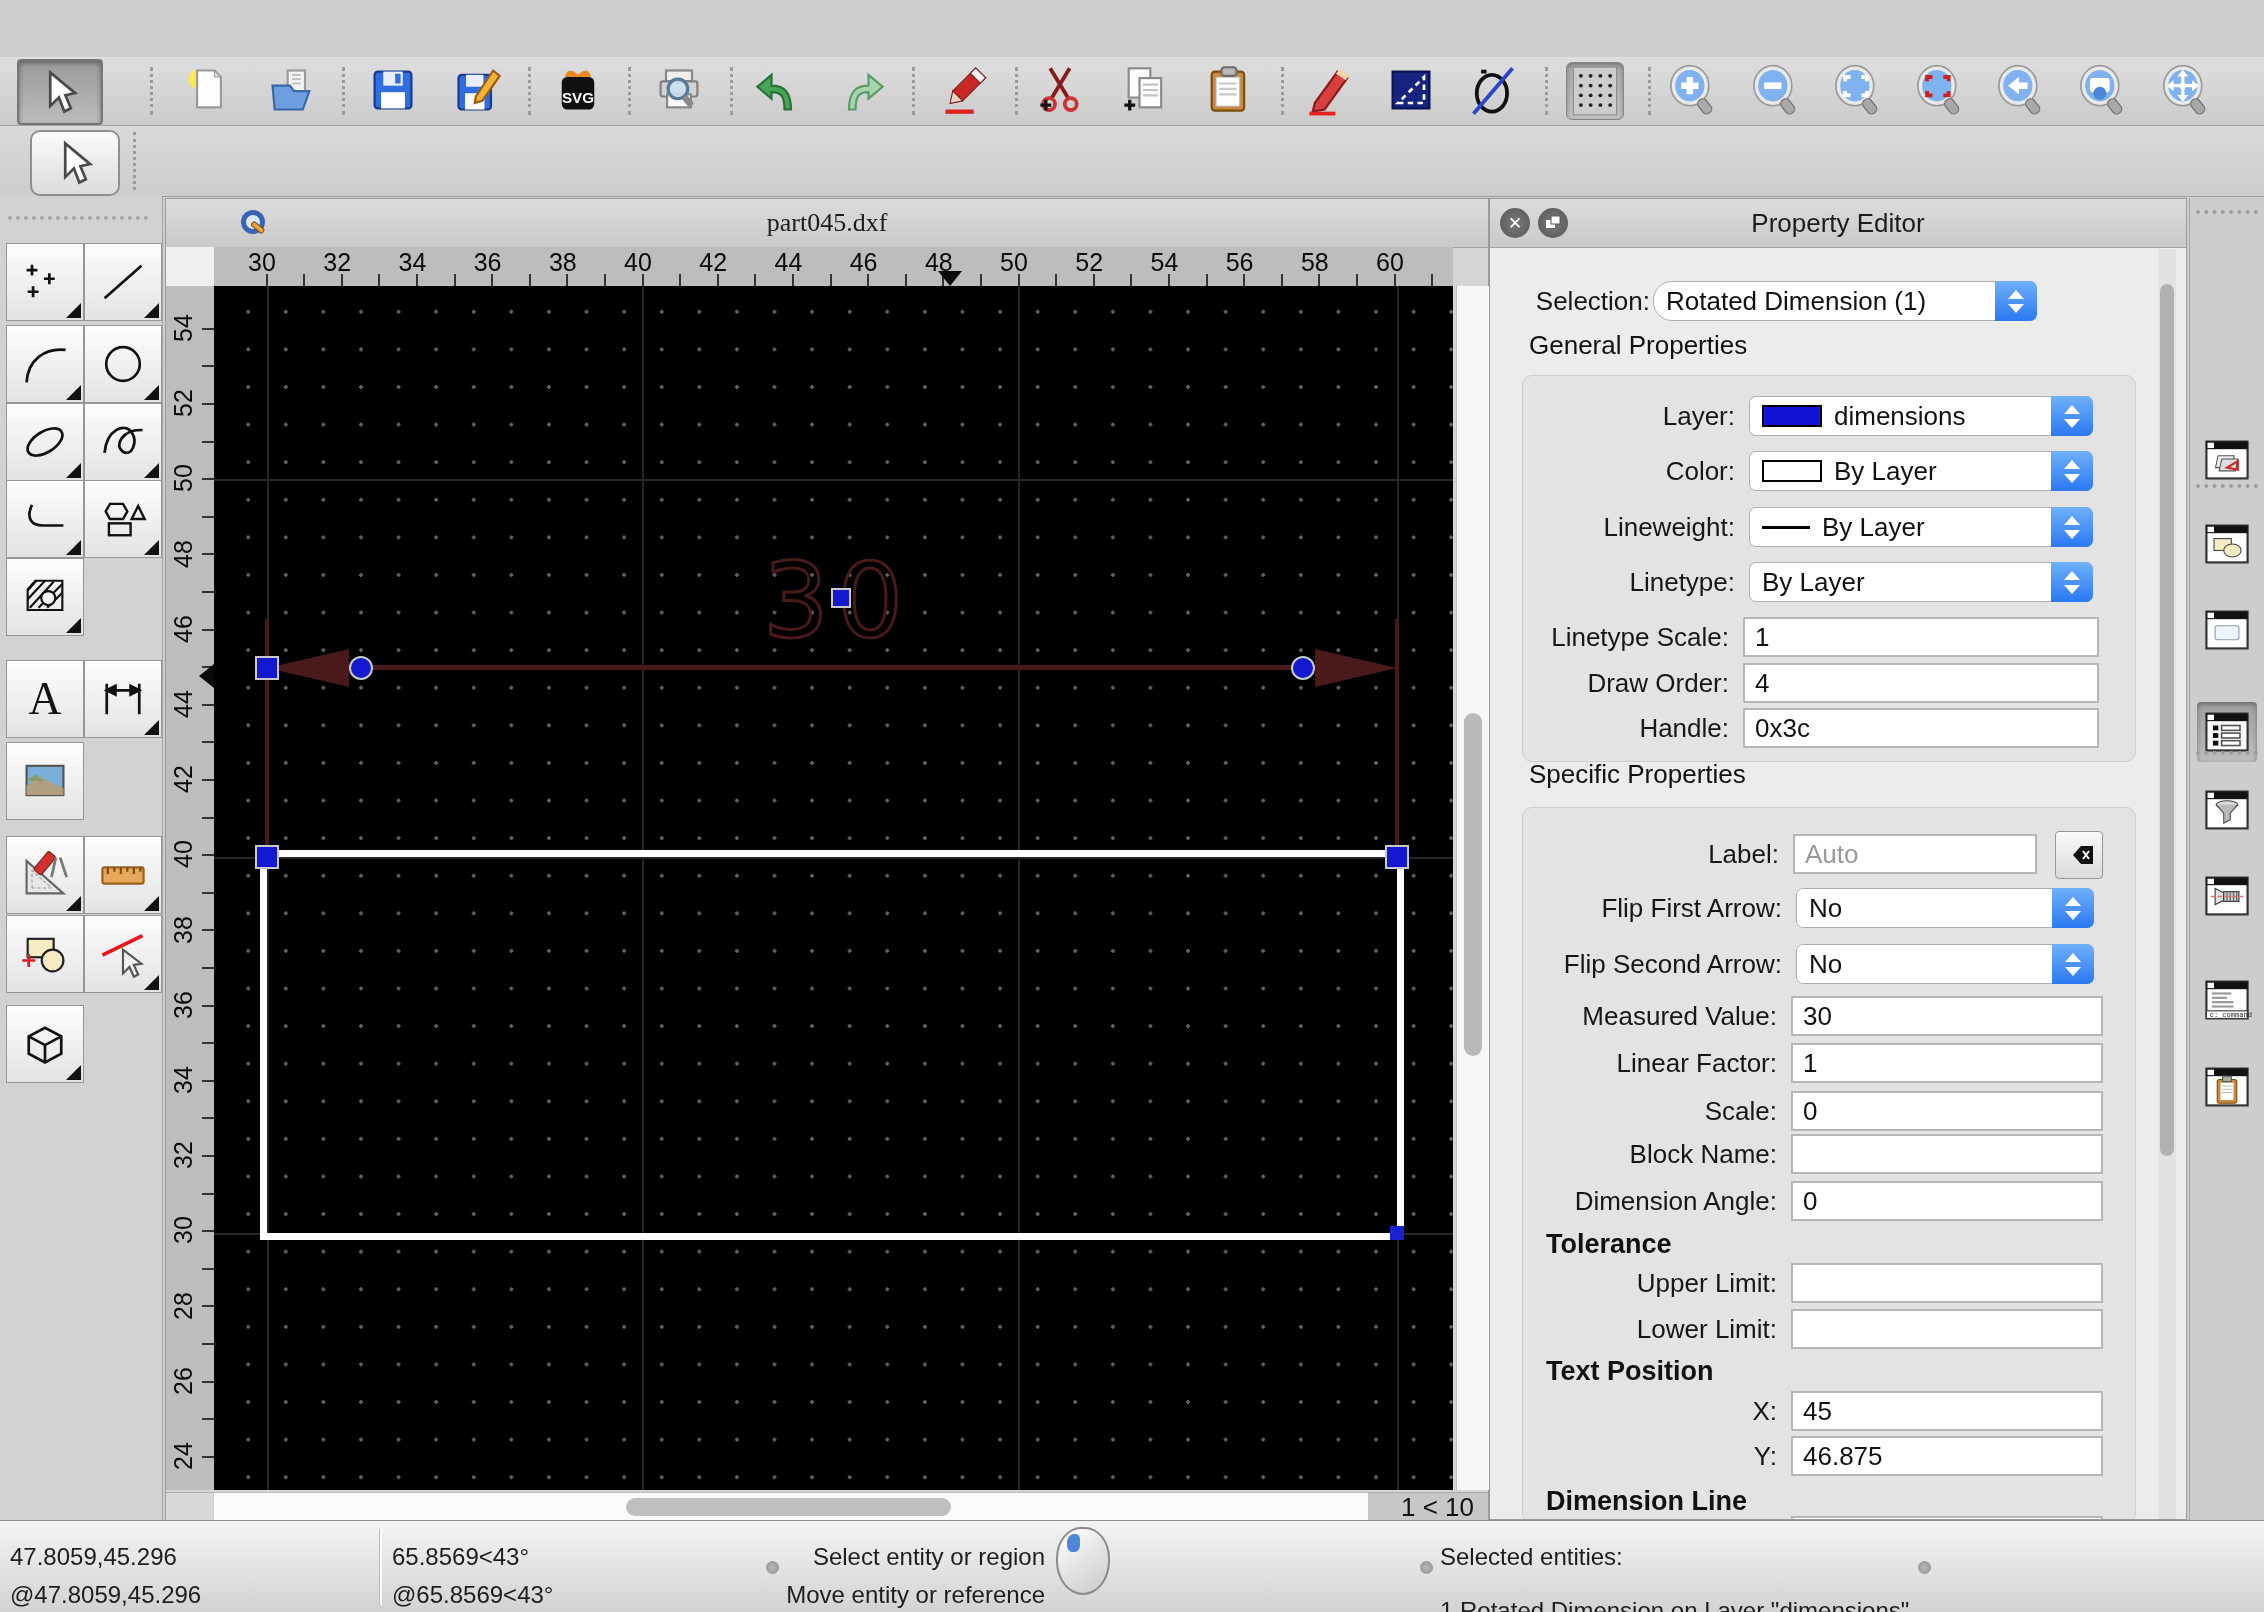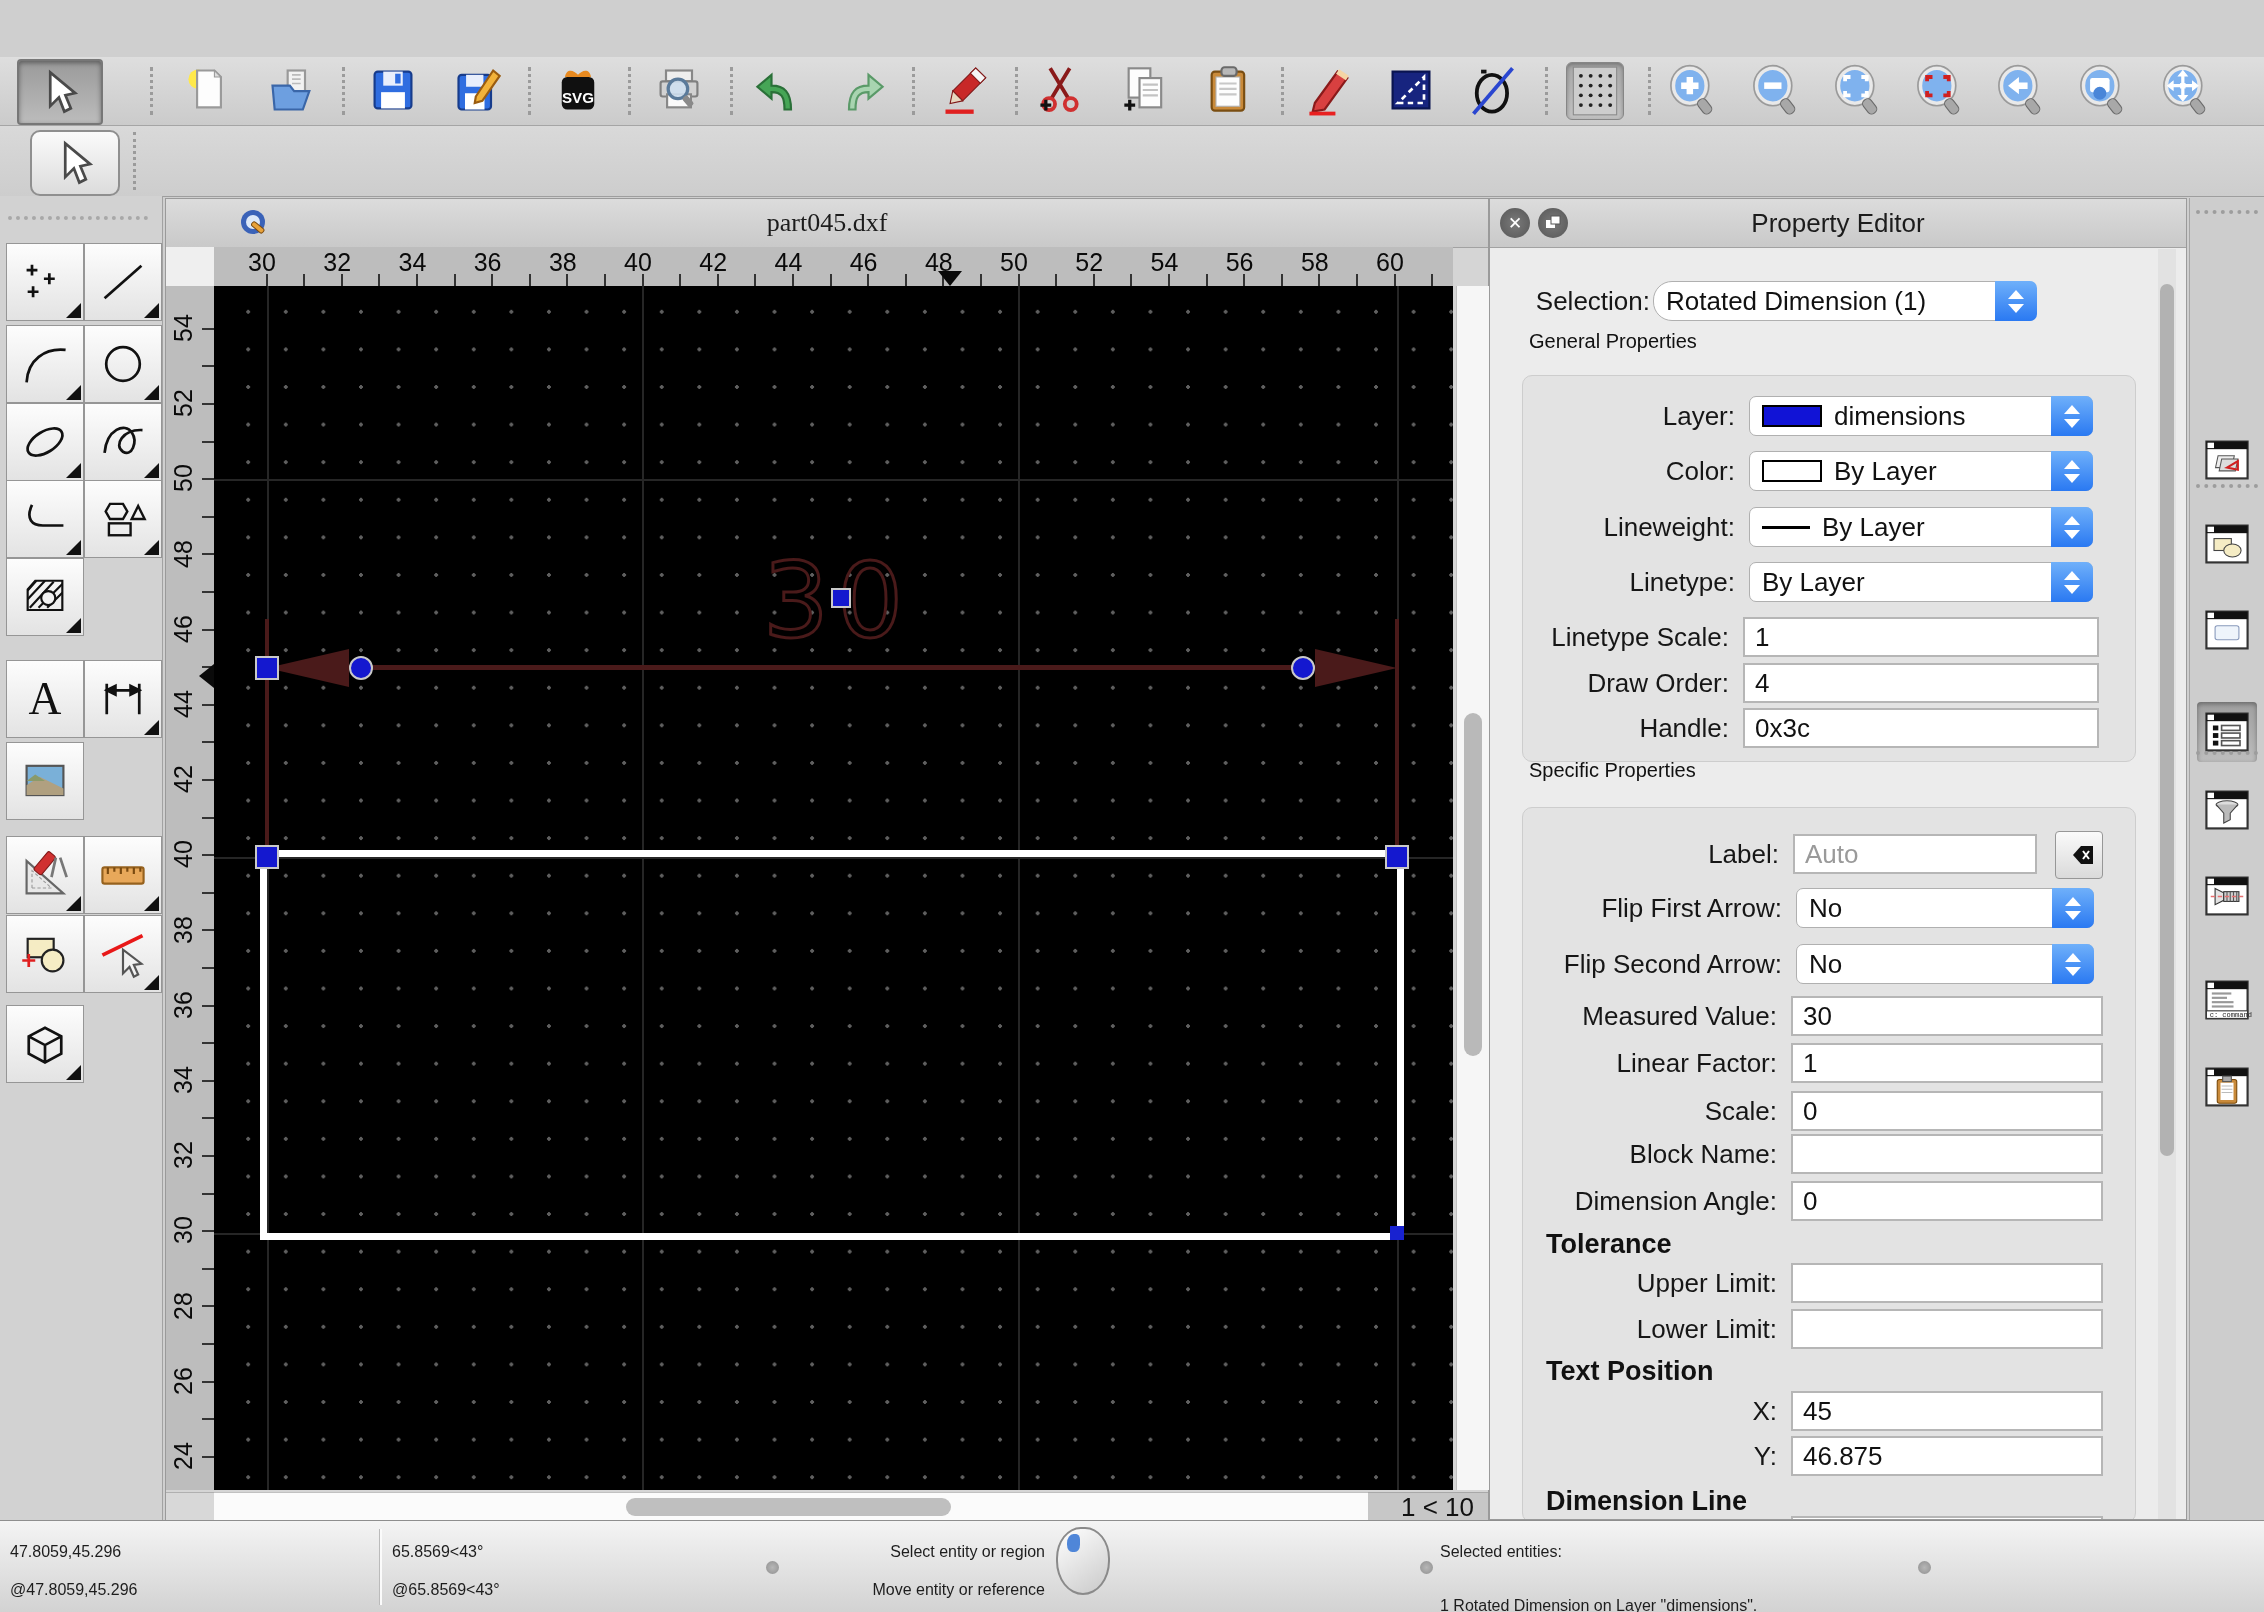--- a/index.html
+++ b/index.html
@@ -65,21 +65,21 @@
   #grid-cell{left:1202px;top:1293px;width:120px;height:28px;background:#c7c7c7;border-top:1px solid #a8a8a8;
     font-size:26px;line-height:28px;text-align:right;padding-right:14px;box-sizing:border-box;}
   
   #prop{left:1489px;top:198px;width:698px;height:1322px;background:#ececec;border:1px solid #9a9a9a;box-sizing:border-box;overflow:hidden;}
   #prop-title{left:0;top:0;width:100%;height:48px;background:linear-gradient(#dcdcdc,#c9c9c9);
     border-bottom:1px solid #a2a2a2;text-align:center;line-height:48px;font-size:26px;color:#1c1c1c;}
   .pt-btn{top:9px;width:30px;height:30px;border-radius:50%;background:radial-gradient(#7a7a7a,#565656);
     display:flex;align-items:center;justify-content:center;color:#fff;font-size:17px;}
   .groupbox{left:32px;width:612px;background:#e3e3e3;border:1px solid #cdcdcd;border-radius:10px;}
   .prop-label{position:absolute;width:340px;text-align:right;font-size:26px;color:#161616;line-height:40px;}
-  .prop-heading{position:absolute;font-size:20px;color:#111;}
+  .prop-heading{position:absolute;font-size:26px;color:#111;}
   .prop-heading.bold{font-weight:bold;font-size:27px;}
   .pinput{position:absolute;height:40px;box-sizing:border-box;border:2px solid #b6b6b6;background:#fff;
     font-family:"Liberation Sans",sans-serif;font-size:26px;color:#111;padding:0 10px;}
   .pinput::placeholder{color:#9a9a9a;}
   .popup{position:absolute;height:40px;background:#fff;border:1px solid #b0b0b0;border-radius:7px;
     box-sizing:border-box;display:flex;align-items:center;padding-left:12px;font-size:26px;color:#111;}
   .stp{position:absolute;right:-1px;top:-1px;bottom:-1px;width:42px;border-radius:0 7px 7px 0;
     background:linear-gradient(#6fb0fa,#2a79f2);display:flex;flex-direction:column;align-items:center;justify-content:center;gap:5px;}
   .stp i{display:block;width:0;height:0;border-left:8px solid transparent;border-right:8px solid transparent;}
   .stp .up{border-bottom:9px solid #fff;}
@@ -92,21 +92,21 @@
     border:1px solid #979797;border-radius:4px;display:flex;align-items:center;justify-content:center;}
   #prop-sb{left:668px;top:50px;width:18px;height:1270px;background:#e2e2e2;}
   #prop-sb-thumb{left:2px;top:35px;width:14px;height:872px;background:#b2b2b2;border-radius:7px;}
   
   #dock{left:2189px;top:198px;width:75px;height:1322px;background:#cdcdcd;border-left:1px solid #a5a5a5;}
   .dock-btn{left:7px;width:60px;height:60px;display:flex;align-items:center;justify-content:center;border-radius:4px;}
   .dock-btn.selected{background:linear-gradient(#9f9f9f,#bdbdbd);box-shadow:inset 0 2px 5px rgba(0,0,0,.35);}
   .dock-dots{left:6px;width:62px;height:4px;border-top:4px dotted #9d9d9d;}
   
   #status{left:0;top:1520px;width:2264px;height:92px;background:linear-gradient(#f4f4f4,#d2d2d2);border-top:1px solid #8e8e8e;}
-  .st-text{position:absolute;font-size:16px;color:#1d1d1d;white-space:pre;}
+  .st-text{position:absolute;font-size:24px;color:#1d1d1d;white-space:pre;}
   .st-dot{position:absolute;width:13px;height:13px;border-radius:50%;background:radial-gradient(#b7b7b7,#8f8f8f);}
   #st-sep{left:380px;top:8px;height:76px;border-left:2px solid #fbfbfb;box-shadow:-1px 0 0 #bbb;position:absolute;}
   #mouse-icon{left:1056px;top:6px;width:50px;height:64px;background:linear-gradient(145deg,#ffffff,#c9c9c9);
     border:2px solid #8a8a8a;border-radius:46% 46% 50% 50%;position:absolute;}
   #mouse-lb{position:absolute;left:9px;top:5px;width:13px;height:18px;background:#4f86d8;border-radius:50% 30% 40% 40%;}
   svg{display:block;}
 </style>
 </head>
 <body>
 

